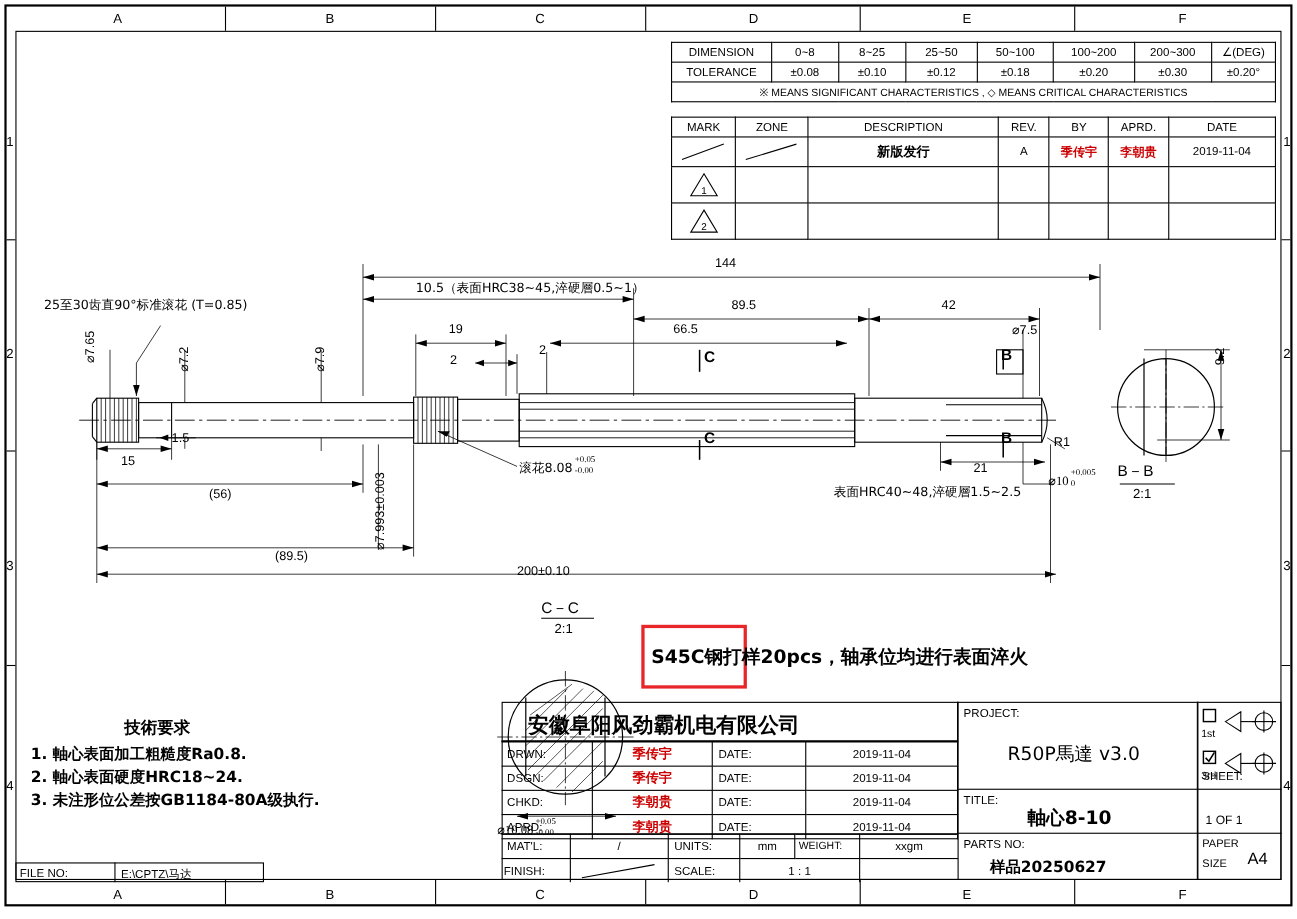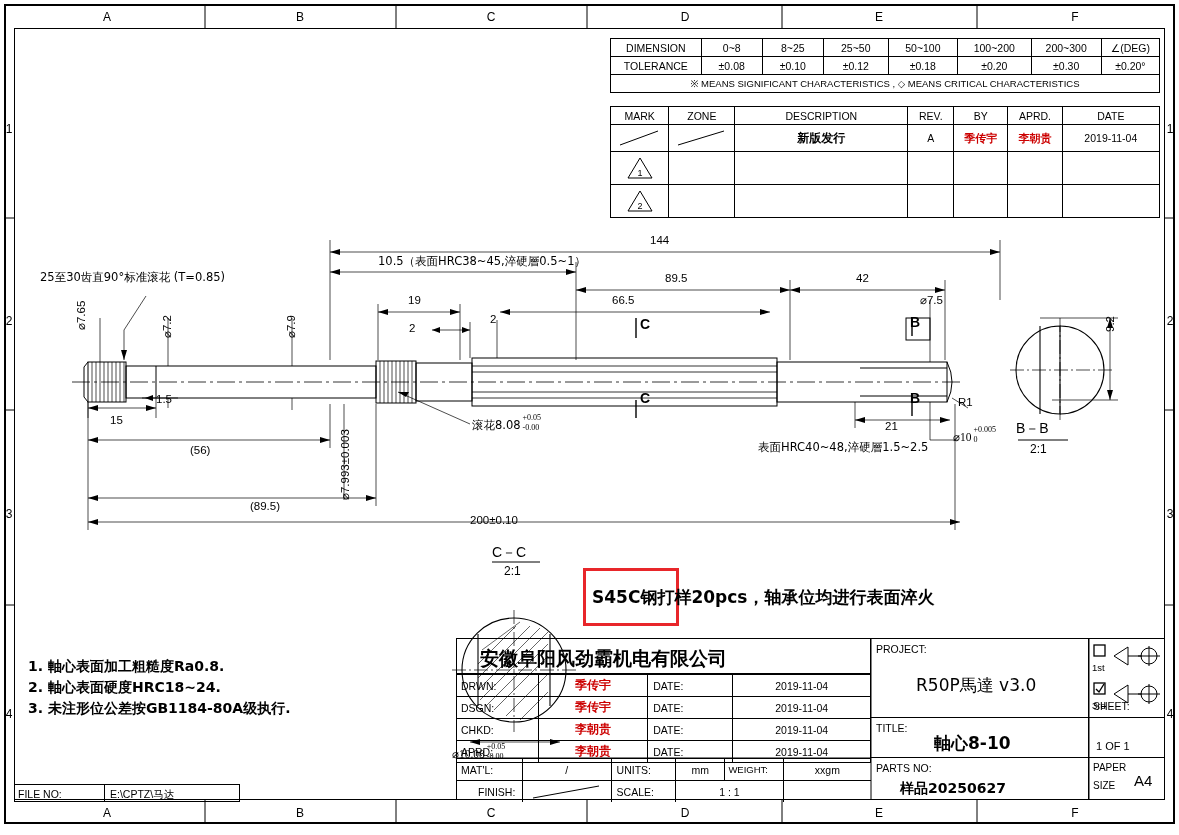--- a/index.html
+++ b/index.html
@@ -425,20 +425,21 @@
   <div class="txt" style="left:504px;top:564px;font-size:12px;">2:1</div>
 
   <div class="abs" style="left:452px;top:747px;font-size:11.5px;">
     <span>⌀10.08</span><span class="abs" style="display:inline-block;">
         <span class="abs" style="left:2px;top:-5px;font-size:8px;">+0.05</span>
         <span class="abs" style="left:2px;top:5px;font-size:8px;">-0.00</span>
       </span>
   </div>
 
   <div class="abs cn" style="left:28px;top:652px;width:330px;">
+    <div class="bold" style="font-size:15px;text-align:center;width:230px;">技術要求</div>
     <div class="bold" style="font-size:14px;margin-top:6px;">1.  軸心表面加工粗糙度Ra0.8.</div>
     <div class="bold" style="font-size:14px;margin-top:3px;">2.  軸心表面硬度HRC18~24.</div>
     <div class="bold" style="font-size:14px;margin-top:3px;">3.  未注形位公差按GB1184-80A级执行.</div>
   </div>
 
   <div class="abs" style="left:583px;top:568px;width:90px;height:52px;border:3px solid #e8262a;"></div>
   <div class="txt cn bold" style="left:592px;top:586px;font-size:17px;">S45C钢打样20pcs，轴承位均进行表面淬火</div>
 
   <div class="abs" style="left:456px;top:638px;width:709px;height:162px;border:1.5px solid #000;box-sizing:border-box;"></div>
 
@@ -478,21 +479,21 @@
     <tbody>
         <tr style="height:21px">
       <td style="width:60px;text-align:left;padding-left:5px;height:21px;border-left:none;">MAT'L:</td>
       <td style="width:85px;">/</td>
       <td style="width:62px;text-align:left;padding-left:5px;">UNITS:</td>
       <td style="width:52px;margin-top:40px;">mm</td>
       <td style="width:56px;text-align:left;padding-left:3px;font-size:9.5px;">WEIGHT:</td>
       <td style="width:100px;border-right:none;">xxgm</td>
     </tr>
     <tr style="height:21px">
-      <td style="text-align:left;padding-left:22px;height:21px;border-left:none;border-bottom:none;">FINISH:</td>
+      <td style="text-align:left;padding-left:2px;height:21px;border-left:none;border-bottom:none;">FINISH:</td>
       <td style="border-bottom:none;">
         <svg width="80" height="18" style="position:static;display:block;margin:0 auto;">
               <line x1="6" y1="15" x2="72" y2="3" stroke="#000" stroke-width="1"></line>
             </svg>
       </td>
       <td style="text-align:left;padding-left:5px;border-bottom:none;">SCALE:</td>
       <td colspan="2" style="border-bottom:none;">1 : 1</td>
       <td style="border-right:none;border-bottom:none;"></td>
     </tr>
   </tbody>

